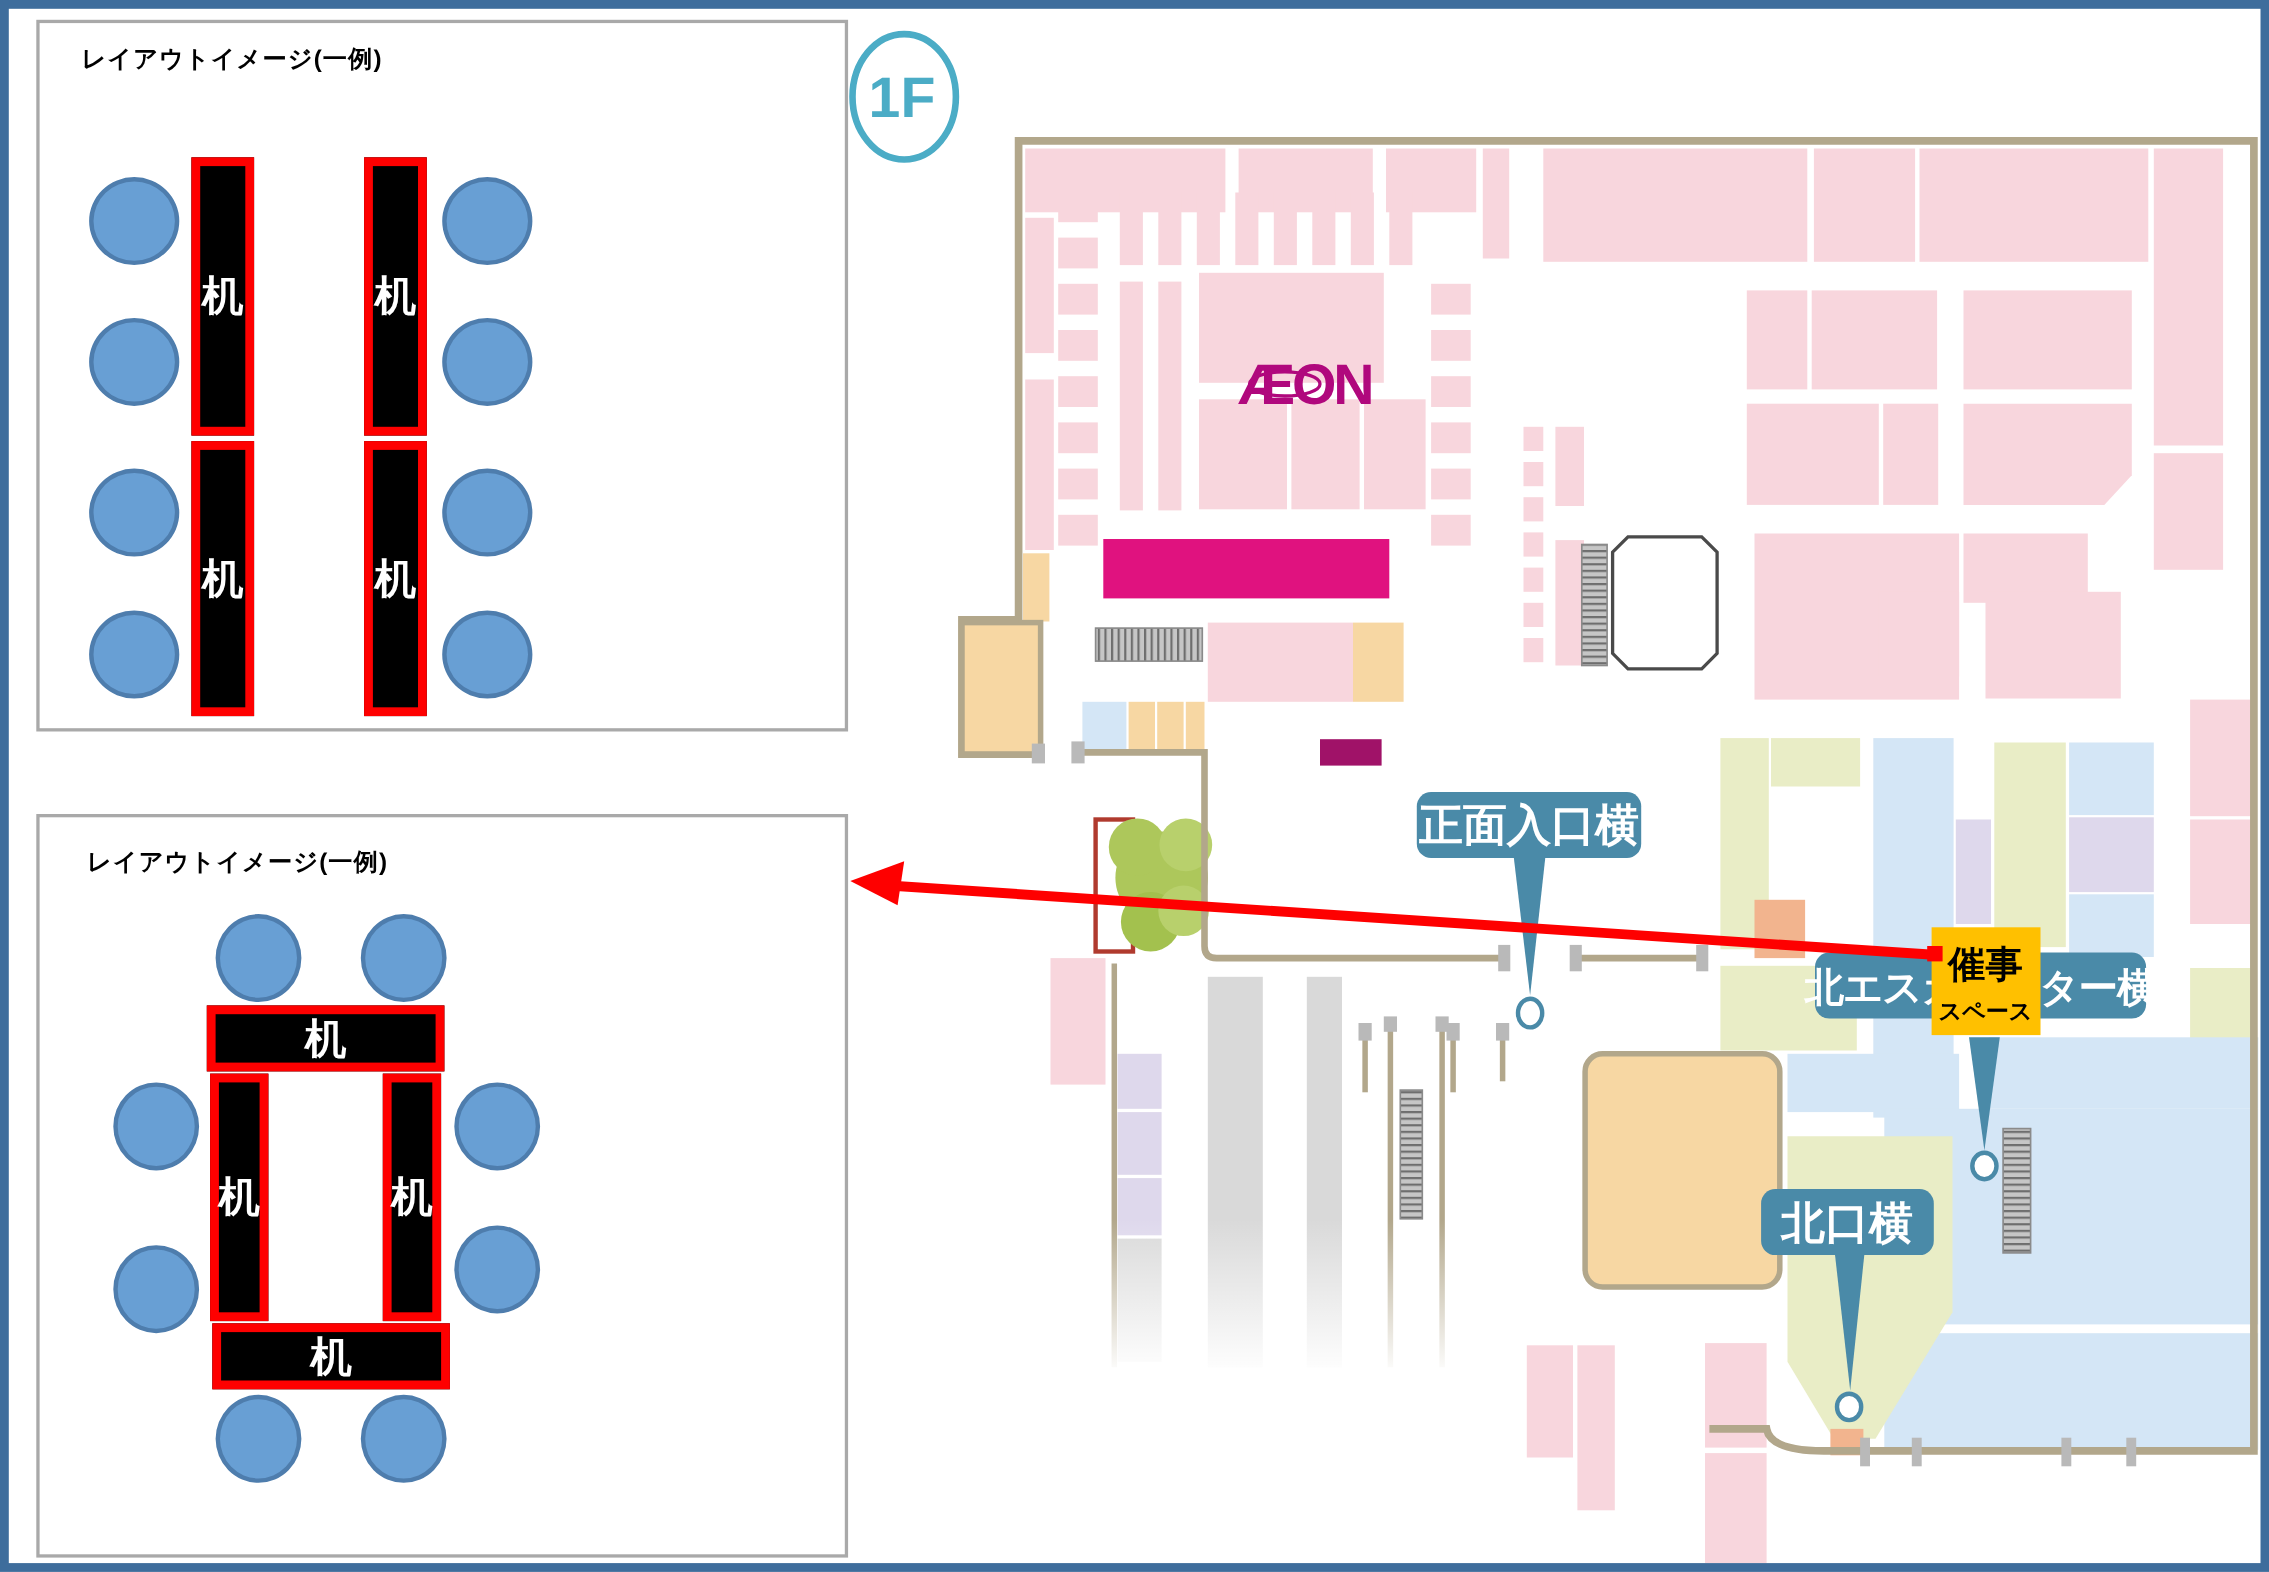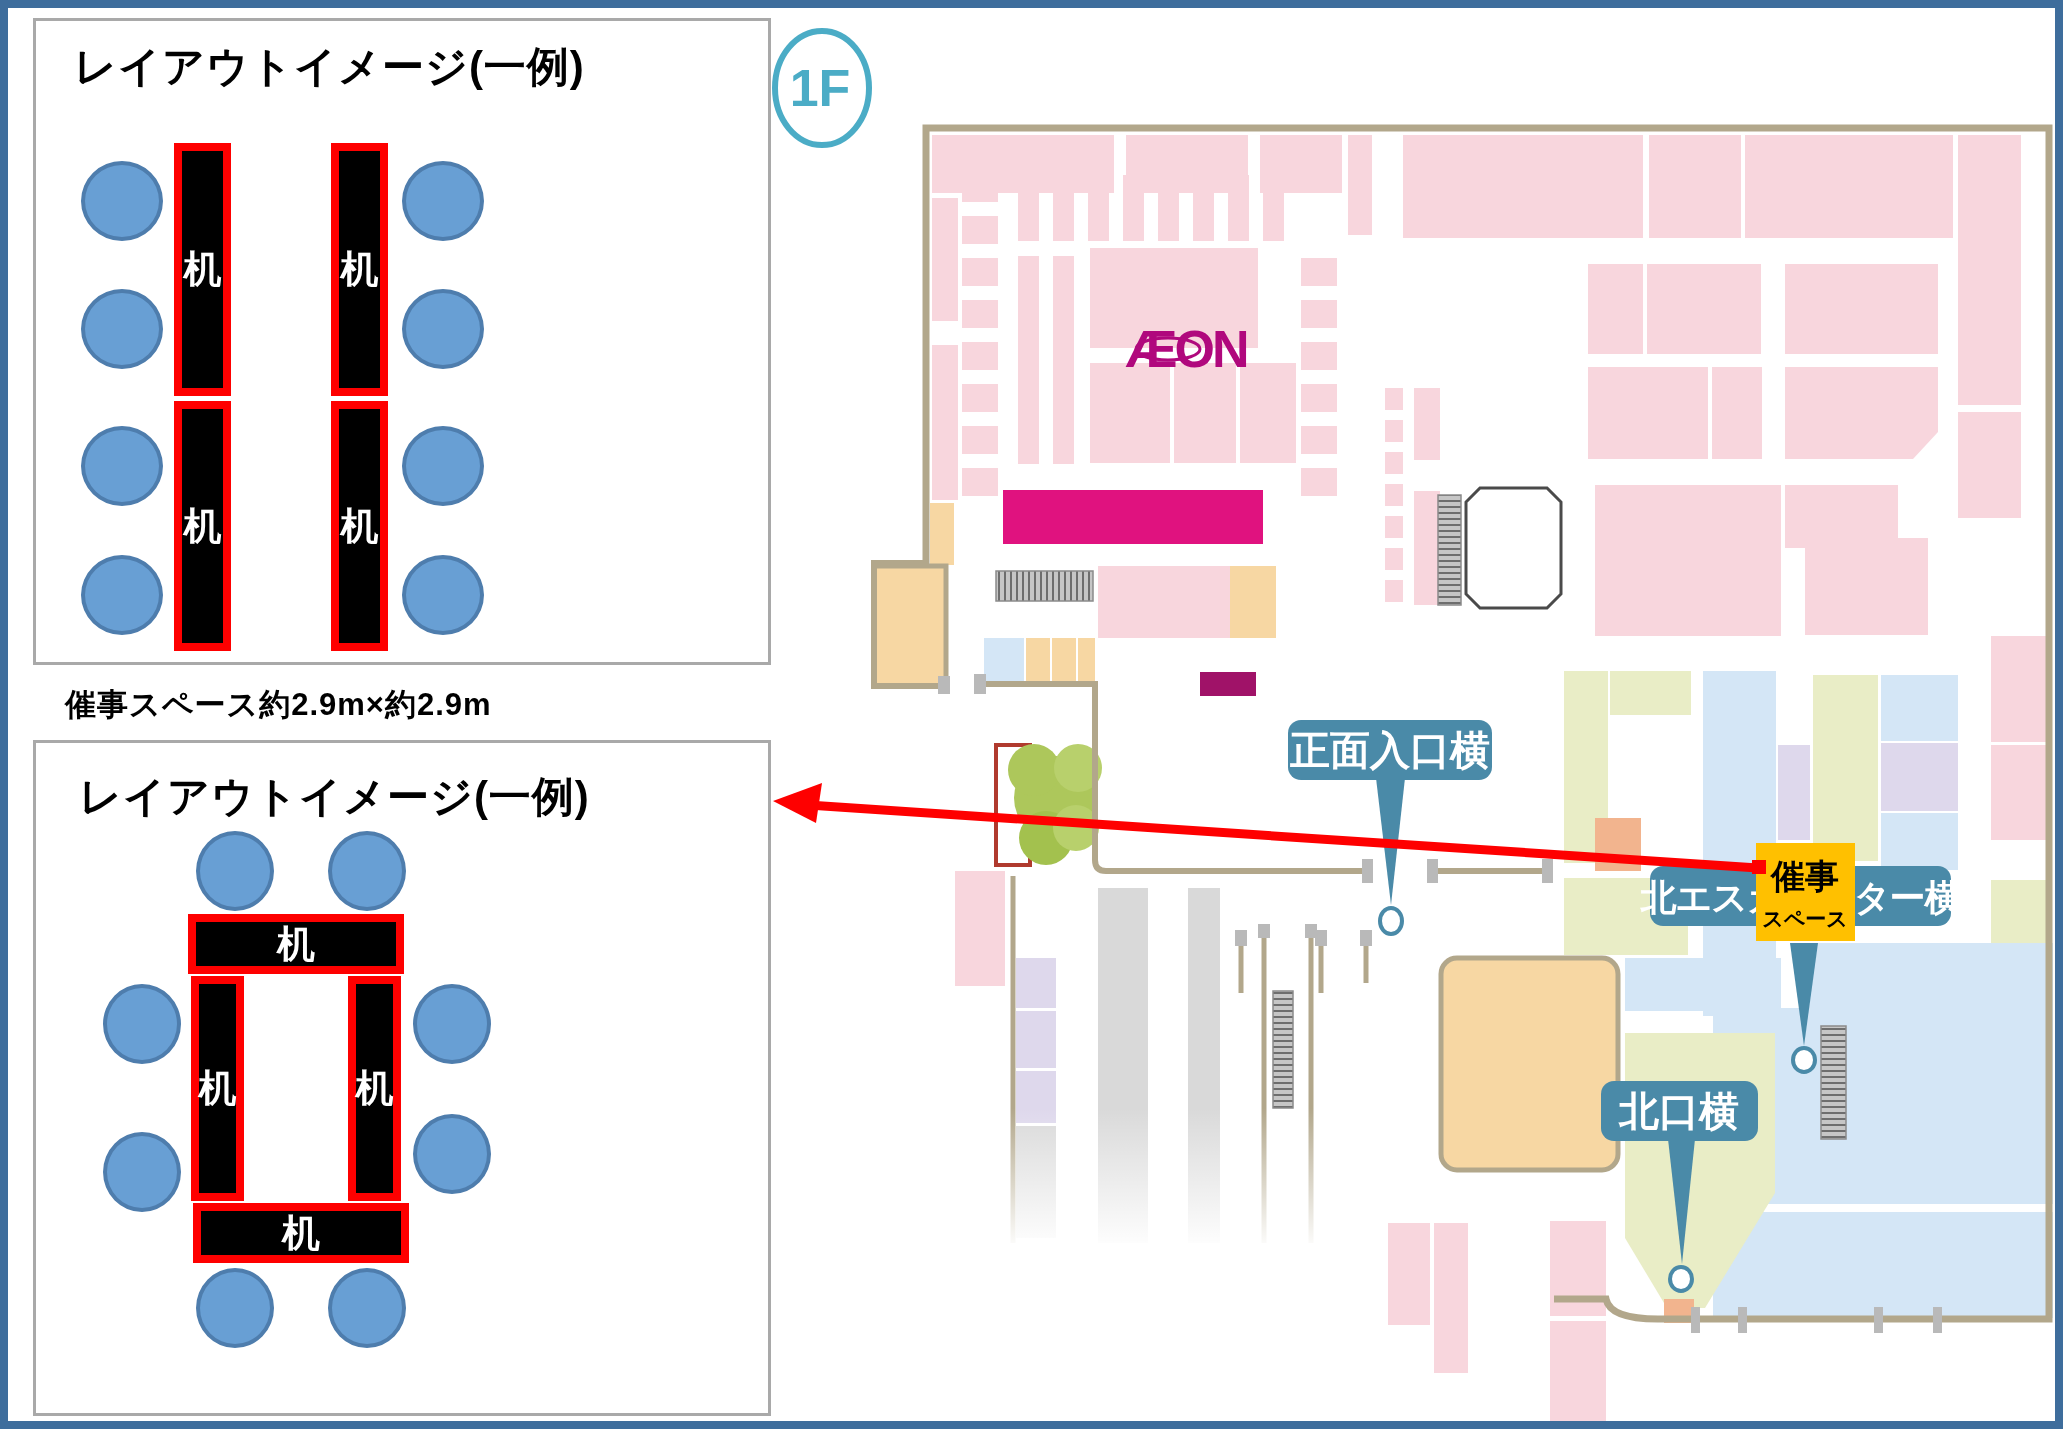--- a/index.html
+++ b/index.html
@@ -3,21 +3,21 @@
 <meta charset="utf-8">
 <style>
   html,body{margin:0;padding:0;background:#888;}
   .page{
     position:relative;width:2063px;height:1429px;background:#ffffff;
     box-sizing:border-box;border:8px solid #3e6d9c;overflow:hidden;
     font-family:"Liberation Sans",sans-serif;
   }
   
   .panel{position:absolute;background:#fff;border:3px solid #a9a9a9;box-sizing:border-box;}
-  .panel-title{position:absolute;font-size:42px;font-weight:bold;color:#000;white-space:nowrap;letter-spacing:1px;}
+  .panel-title{position:absolute;font-size:22px;font-weight:bold;color:#000;white-space:nowrap;letter-spacing:1px;}
   .desk{position:absolute;background:#000;border:8px solid #fe0000;box-sizing:border-box;
         display:flex;align-items:center;justify-content:center;}
   .desk-label{color:#fff;font-size:38px;font-weight:bold;}
   .chair{position:absolute;background:#689fd4;border:4px solid #4e7dad;border-radius:50%;box-sizing:border-box;}
   .caption{position:absolute;left:57px;top:676px;font-size:31px;font-weight:bold;color:#000;letter-spacing:1px;}
   svg{position:absolute;left:0;top:0;}
   text{font-family:"Liberation Sans",sans-serif;}
   .pk{fill:#f8d6dd}.og{fill:#f7d7a3}.lb{fill:#d4e6f6}.lv{fill:#ded8ec}.lg{fill:#e9edc6}.sm{fill:#f2b48e}
   .wall{stroke:#b2a78b;fill:none}
   .pillar{fill:#b9b9b9}
@@ -50,21 +50,20 @@
     <div class="chair" style="left:45px;top:268px;width:82px;height:80px;"></div>
     <div class="chair" style="left:45px;top:405px;width:82px;height:80px;"></div>
     <div class="chair" style="left:45px;top:534px;width:82px;height:80px;"></div>
 
     <div class="chair" style="left:366px;top:140px;width:82px;height:80px;"></div>
     <div class="chair" style="left:366px;top:268px;width:82px;height:80px;"></div>
     <div class="chair" style="left:366px;top:405px;width:82px;height:80px;"></div>
     <div class="chair" style="left:366px;top:534px;width:82px;height:80px;"></div>
   </div>
 
-  <div class="caption">催事スペース約2.9m×約2.9m</div>
 
   <div class="panel" style="left:25px;top:732px;width:738px;height:676px;">
     <div class="panel-title" style="left:43px;top:26px;">レイアウトイメージ(一例)</div>
 
     <div class="desk" style="left:152px;top:171px;width:216px;height:60px;">
       <span class="desk-label">机</span>
       </div>
     <div class="desk" style="left:155px;top:233px;width:53px;height:225px;">
       <span class="desk-label">机</span>
       </div>

